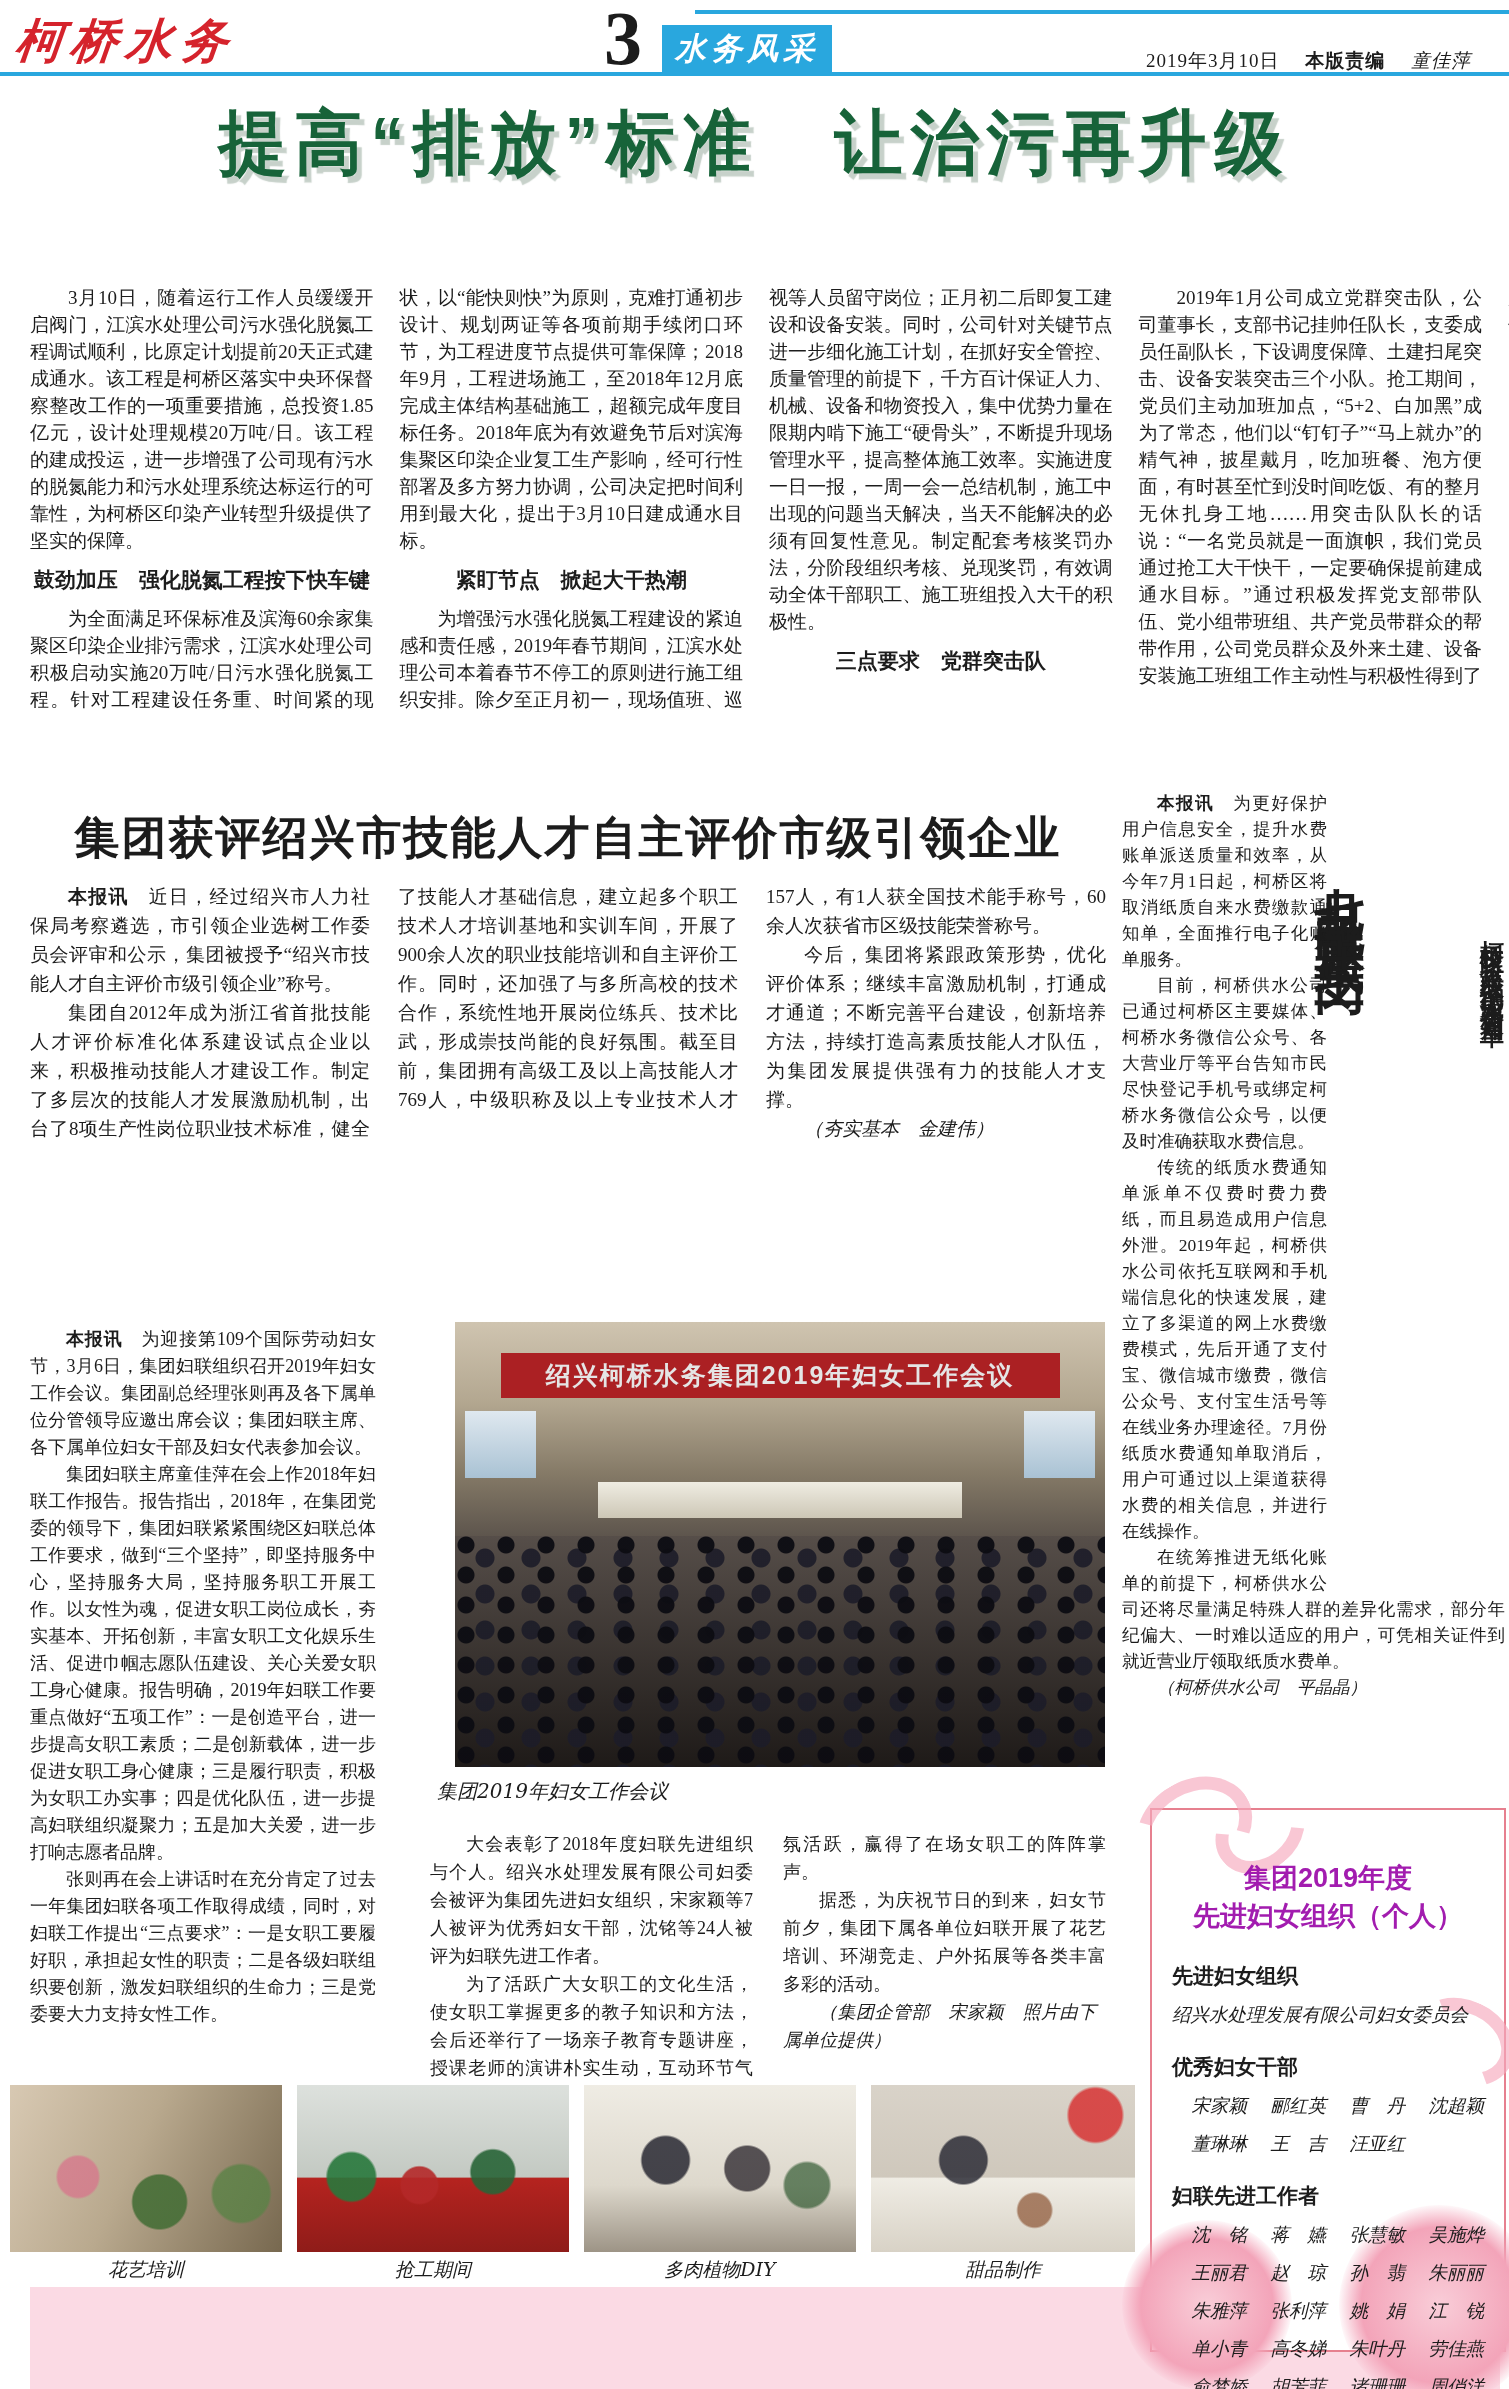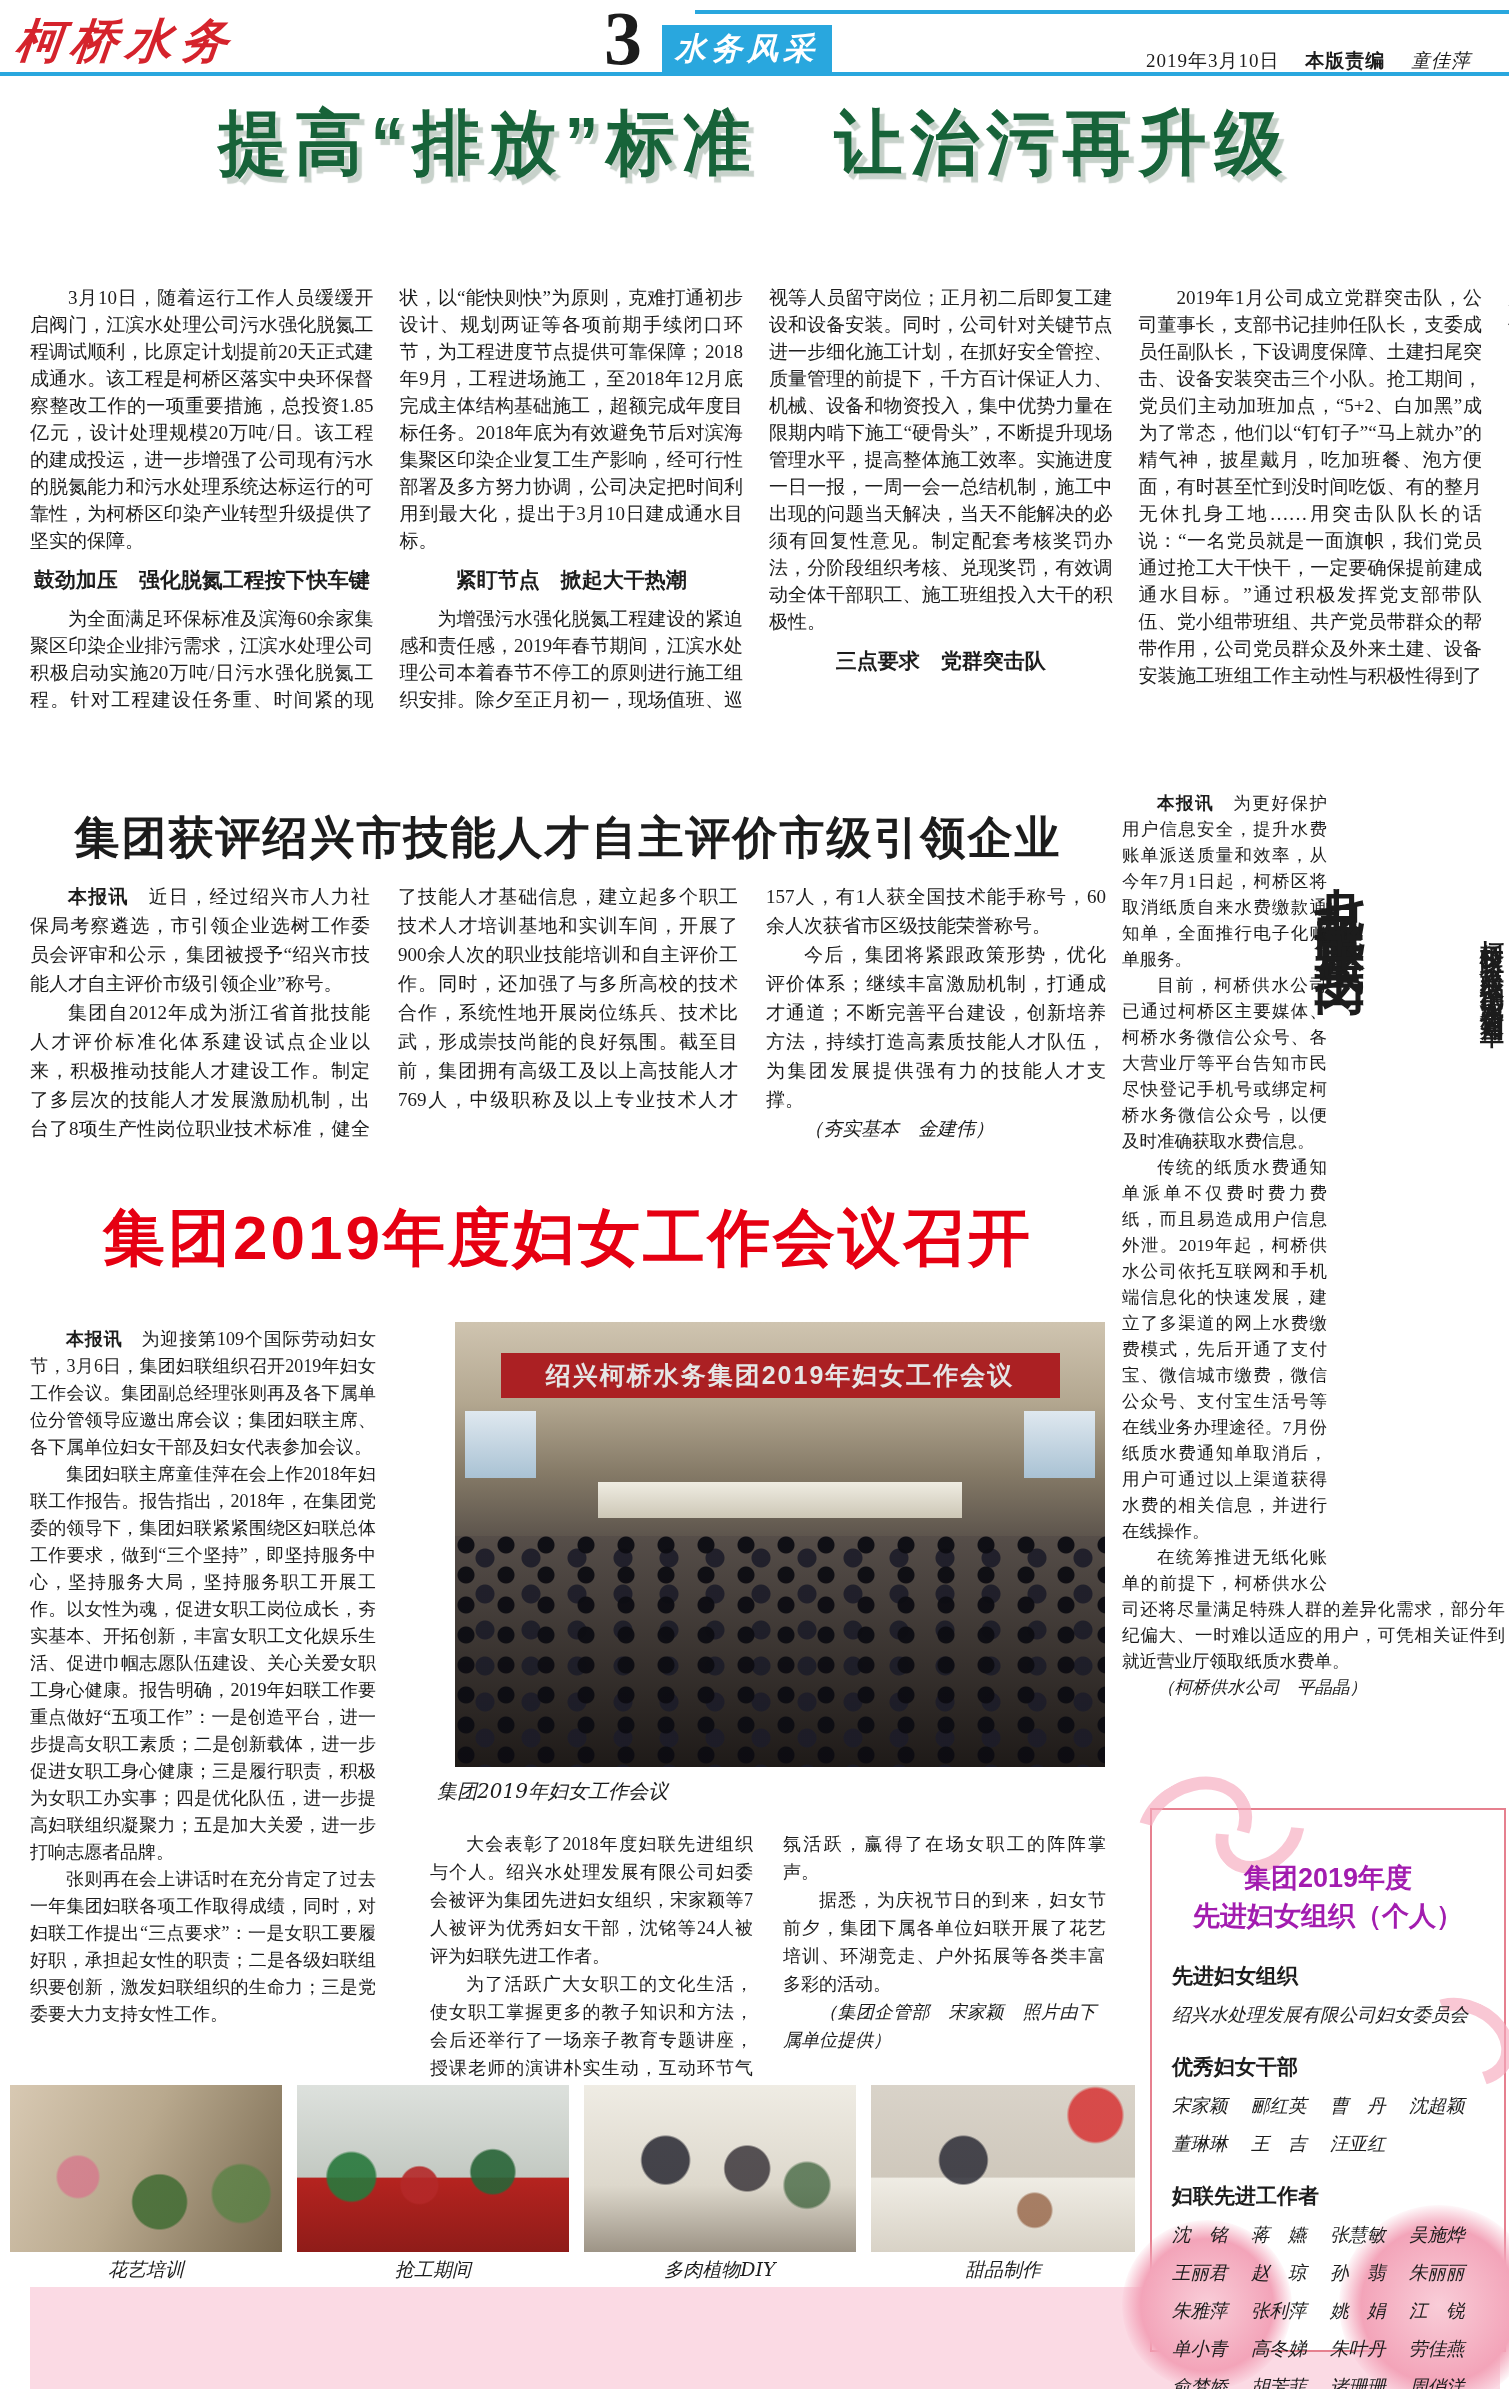--- a/index.html
+++ b/index.html
@@ -70,21 +70,21 @@
 
   
   .awards{left:1150px;top:1808px;width:352px;height:540px;border:2px solid #e6808f;background:#fff;z-index:2;}
   .awards-inner{position:relative;z-index:1;padding:24px 20px 0 20px;}
   .aw-title{color:#a21caf;font-size:27px;font-weight:900;text-align:center;line-height:1.4;
             font-family:"Liberation Sans","DejaVu Sans",sans-serif;margin-top:26px;}
   .aw-sec{font-size:21px;font-weight:bold;margin:26px 0 12px 0;
           font-family:"Liberation Sans","DejaVu Sans",sans-serif;}
   .aw-org{font-size:18.5px;font-family:"DejaVu Serif",serif;font-style:italic;}
   .aw-grid{display:grid;grid-template-columns:repeat(4,1fr);row-gap:13px;column-gap:4px;
-           font-size:18.5px;font-family:"DejaVu Serif",serif;font-style:italic;}
+           font-size:18.5px;font-family:"DejaVu Serif",serif;font-style:italic;text-align:right;}
   .ribbon{position:absolute;border:13px solid rgba(246,170,190,.65);border-bottom-color:transparent;
           border-left-color:transparent;border-radius:50%;z-index:0;}
   .flower{position:absolute;border-radius:50%;z-index:0;
           background:radial-gradient(circle,#f9cdd8 0%,#f3a4b9 55%,rgba(243,164,185,0) 72%);}
 
   
   .pink-band{left:30px;top:2287px;width:1470px;height:102px;background:#fbdae4;z-index:0;}
   .bphoto{top:2085px;height:167px;overflow:hidden;}
   .bcaption{top:2257px;text-align:center;font-size:19px;}
   .bp1{background:linear-gradient(115deg,#d8c9b3 0%,#b9a98e 45%,#77684f 100%),
@@ -150,21 +150,20 @@
       <div class="vhead">七月起电子账单正式『上岗』</div>
       <div class="vsub">柯桥区将逐步取消纸质水费通知单</div>
     </div>
     <p><span class="lead">本报讯</span><span>　为更好保护用户信息安全，提升水费账单派送质量和效率，从今年7月1日起，柯桥区将取消纸质自来水费缴款通知单，全面推行电子化账单服务。</span></p>
     <p>目前，柯桥供水公司已通过柯桥区主要媒体、柯桥水务微信公众号、各大营业厅等平台告知市民尽快登记手机号或绑定柯桥水务微信公众号，以便及时准确获取水费信息。</p>
     <p>传统的纸质水费通知单派单不仅费时费力费纸，而且易造成用户信息外泄。2019年起，柯桥供水公司依托互联网和手机端信息化的快速发展，建立了多渠道的网上水费缴费模式，先后开通了支付宝、微信城市缴费，微信公众号、支付宝生活号等在线业务办理途径。7月份纸质水费通知单取消后，用户可通过以上渠道获得水费的相关信息，并进行在线操作。</p>
     <p>在统筹推进无纸化账单的前提下，柯桥供水公司还将尽量满足特殊人群的差异化需求，部分年纪偏大、一时难以适应的用户，可凭相关证件到就近营业厅领取纸质水费单。</p>
     <p class="attribution">（柯桥供水公司　平晶晶）</p>
   </div>
 
-  <div class="abs a3-headline">集团2019年度妇女工作会议召开</div>
   <div class="abs a3-col1">
     <p><span class="lead">本报讯</span><span>　为迎接第109个国际劳动妇女节，3月6日，集团妇联组织召开2019年妇女工作会议。集团副总经理张则再及各下属单位分管领导应邀出席会议；集团妇联主席、各下属单位妇女干部及妇女代表参加会议。</span></p>
     <p>集团妇联主席童佳萍在会上作2018年妇联工作报告。报告指出，2018年，在集团党委的领导下，集团妇联紧紧围绕区妇联总体工作要求，做到“三个坚持”，即坚持服务中心，坚持服务大局，坚持服务职工开展工作。以女性为魂，促进女职工岗位成长，夯实基本、开拓创新，丰富女职工文化娱乐生活、促进巾帼志愿队伍建设、关心关爱女职工身心健康。报告明确，2019年妇联工作要重点做好“五项工作”：一是创造平台，进一步提高女职工素质；二是创新载体，进一步促进女职工身心健康；三是履行职责，积极为女职工办实事；四是优化队伍，进一步提高妇联组织凝聚力；五是加大关爱，进一步打响志愿者品牌。</p>
     <p>张则再在会上讲话时在充分肯定了过去一年集团妇联各项工作取得成绩，同时，对妇联工作提出“三点要求”：一是女职工要履好职，承担起女性的职责；二是各级妇联组织要创新，激发妇联组织的生命力；三是党委要大力支持女性工作。</p>
   </div>
 
   <div class="abs a3-photo">
     <div class="a3-banner">绍兴柯桥水务集团2019年妇女工作会议</div>
     <div class="a3-screen" style="left:1.5%;"></div>
     <div class="a3-screen" style="right:1.5%;"></div>

